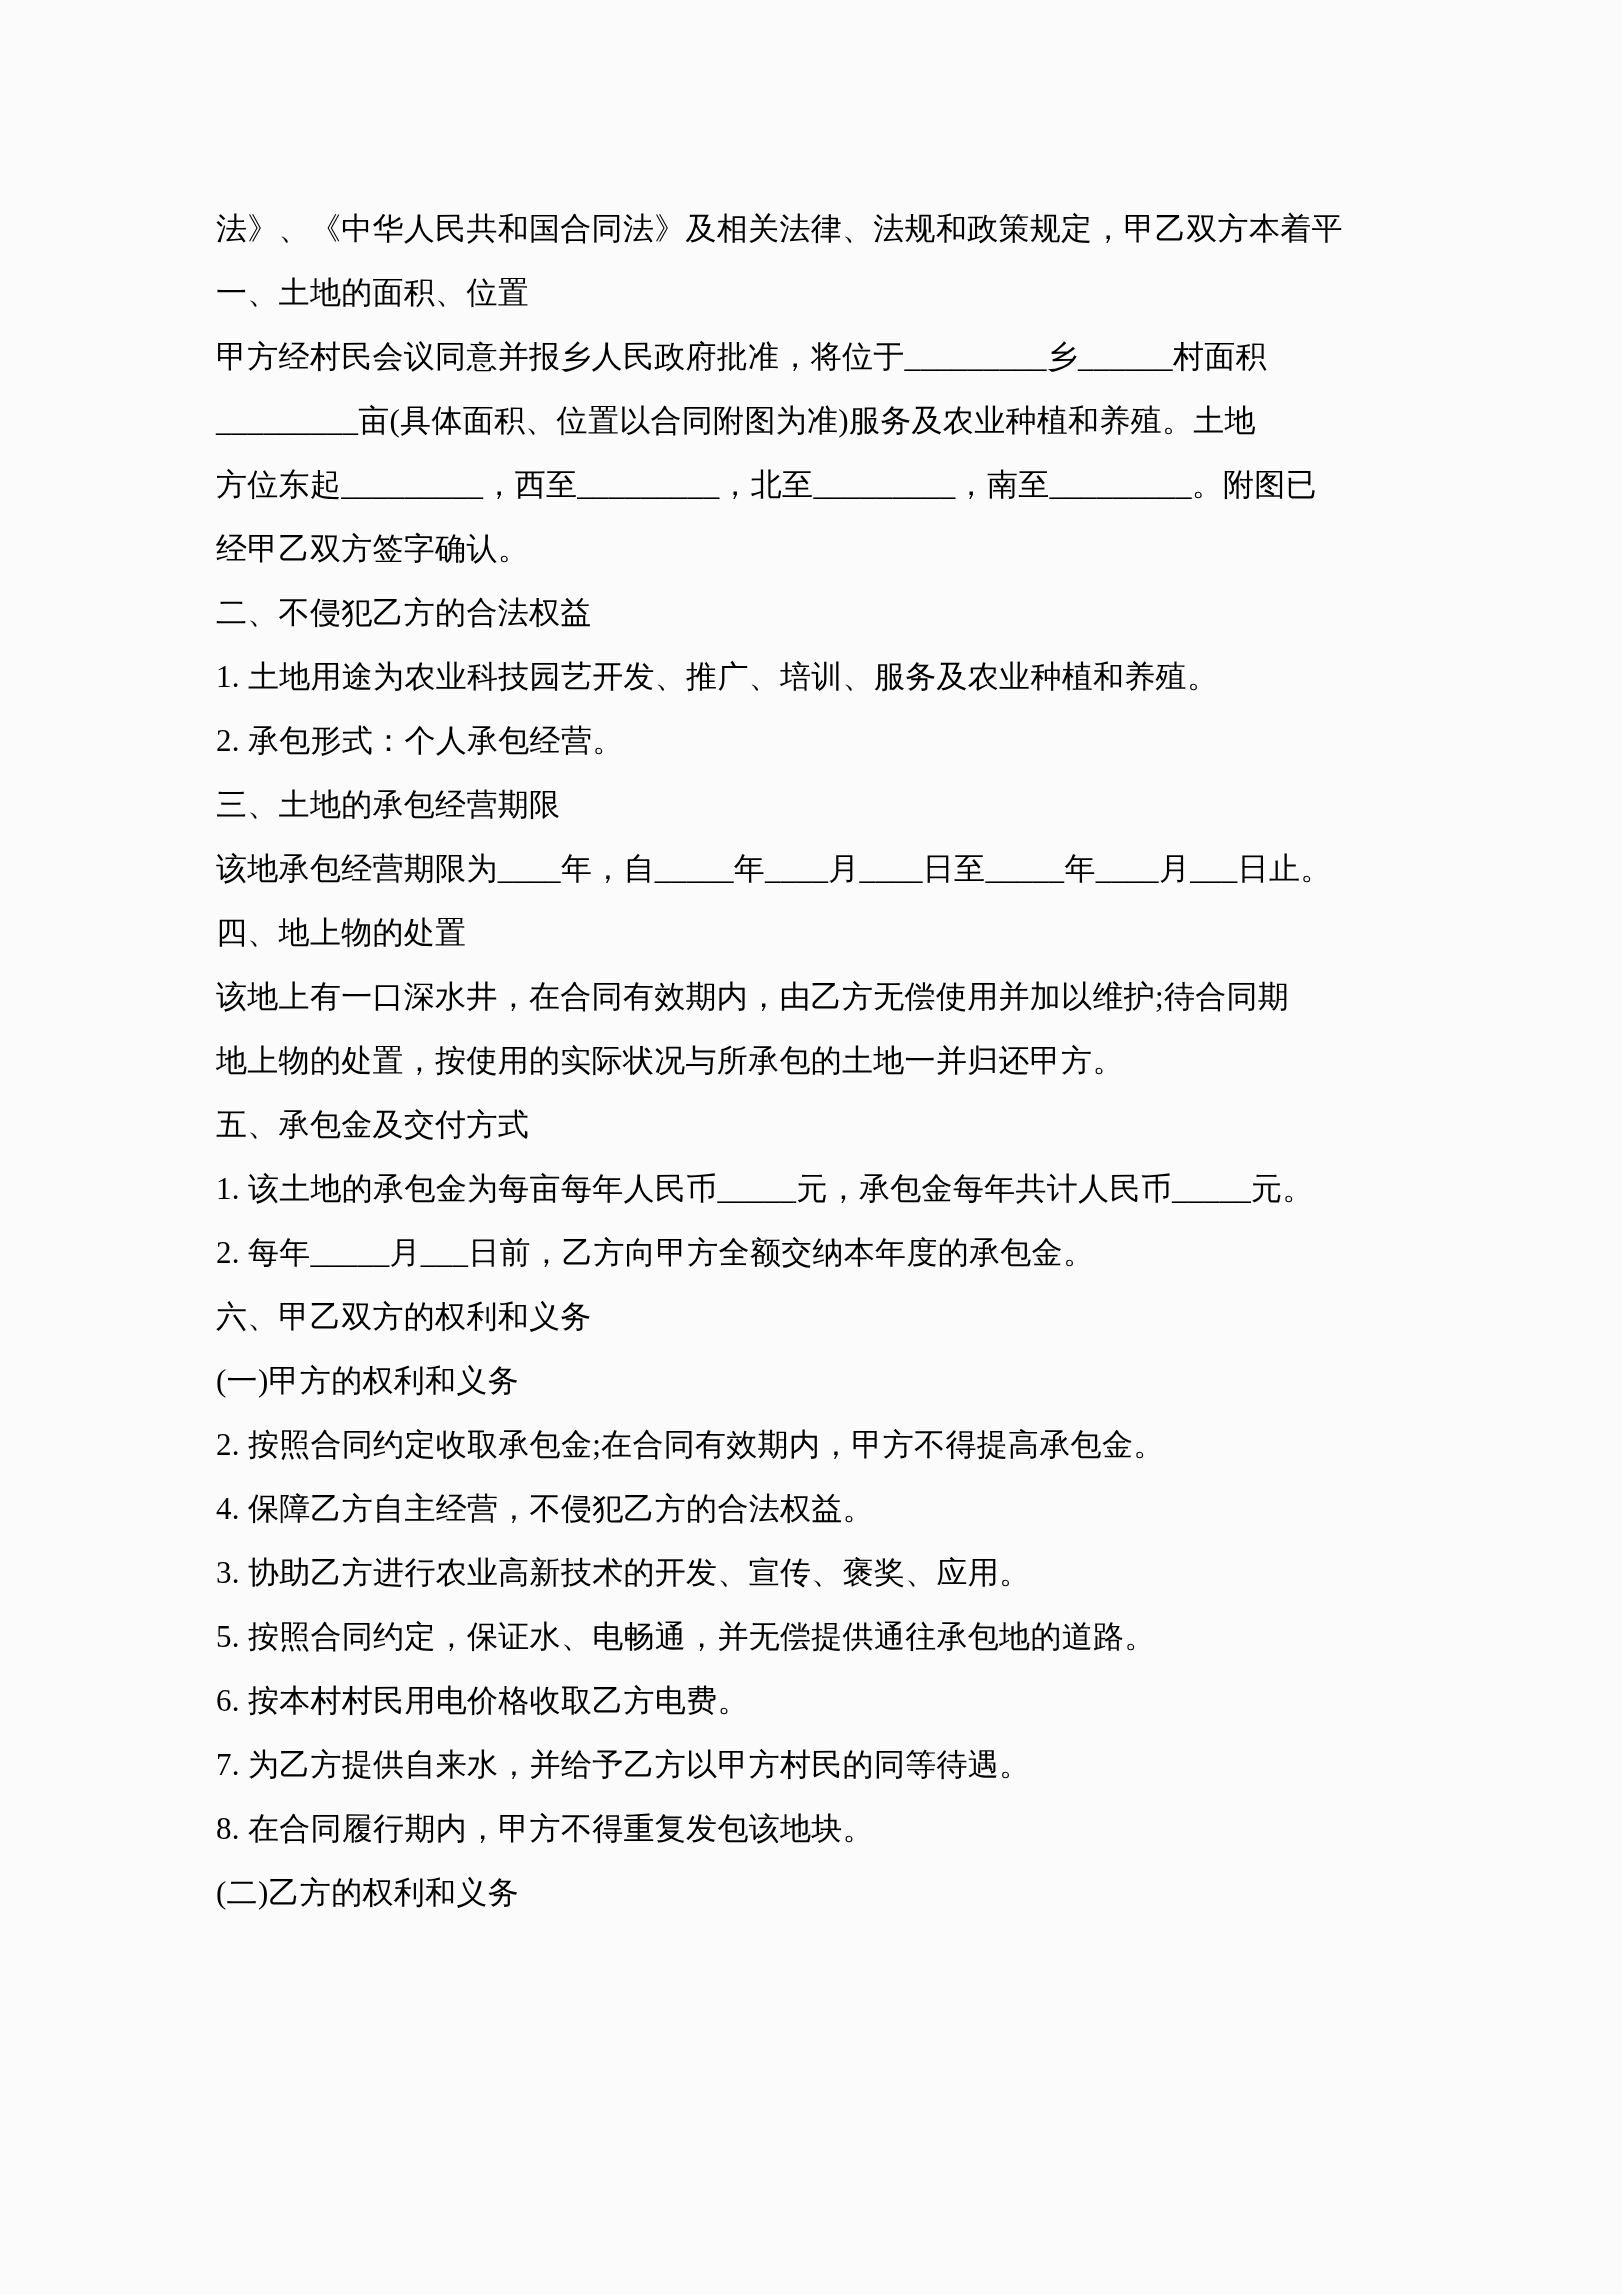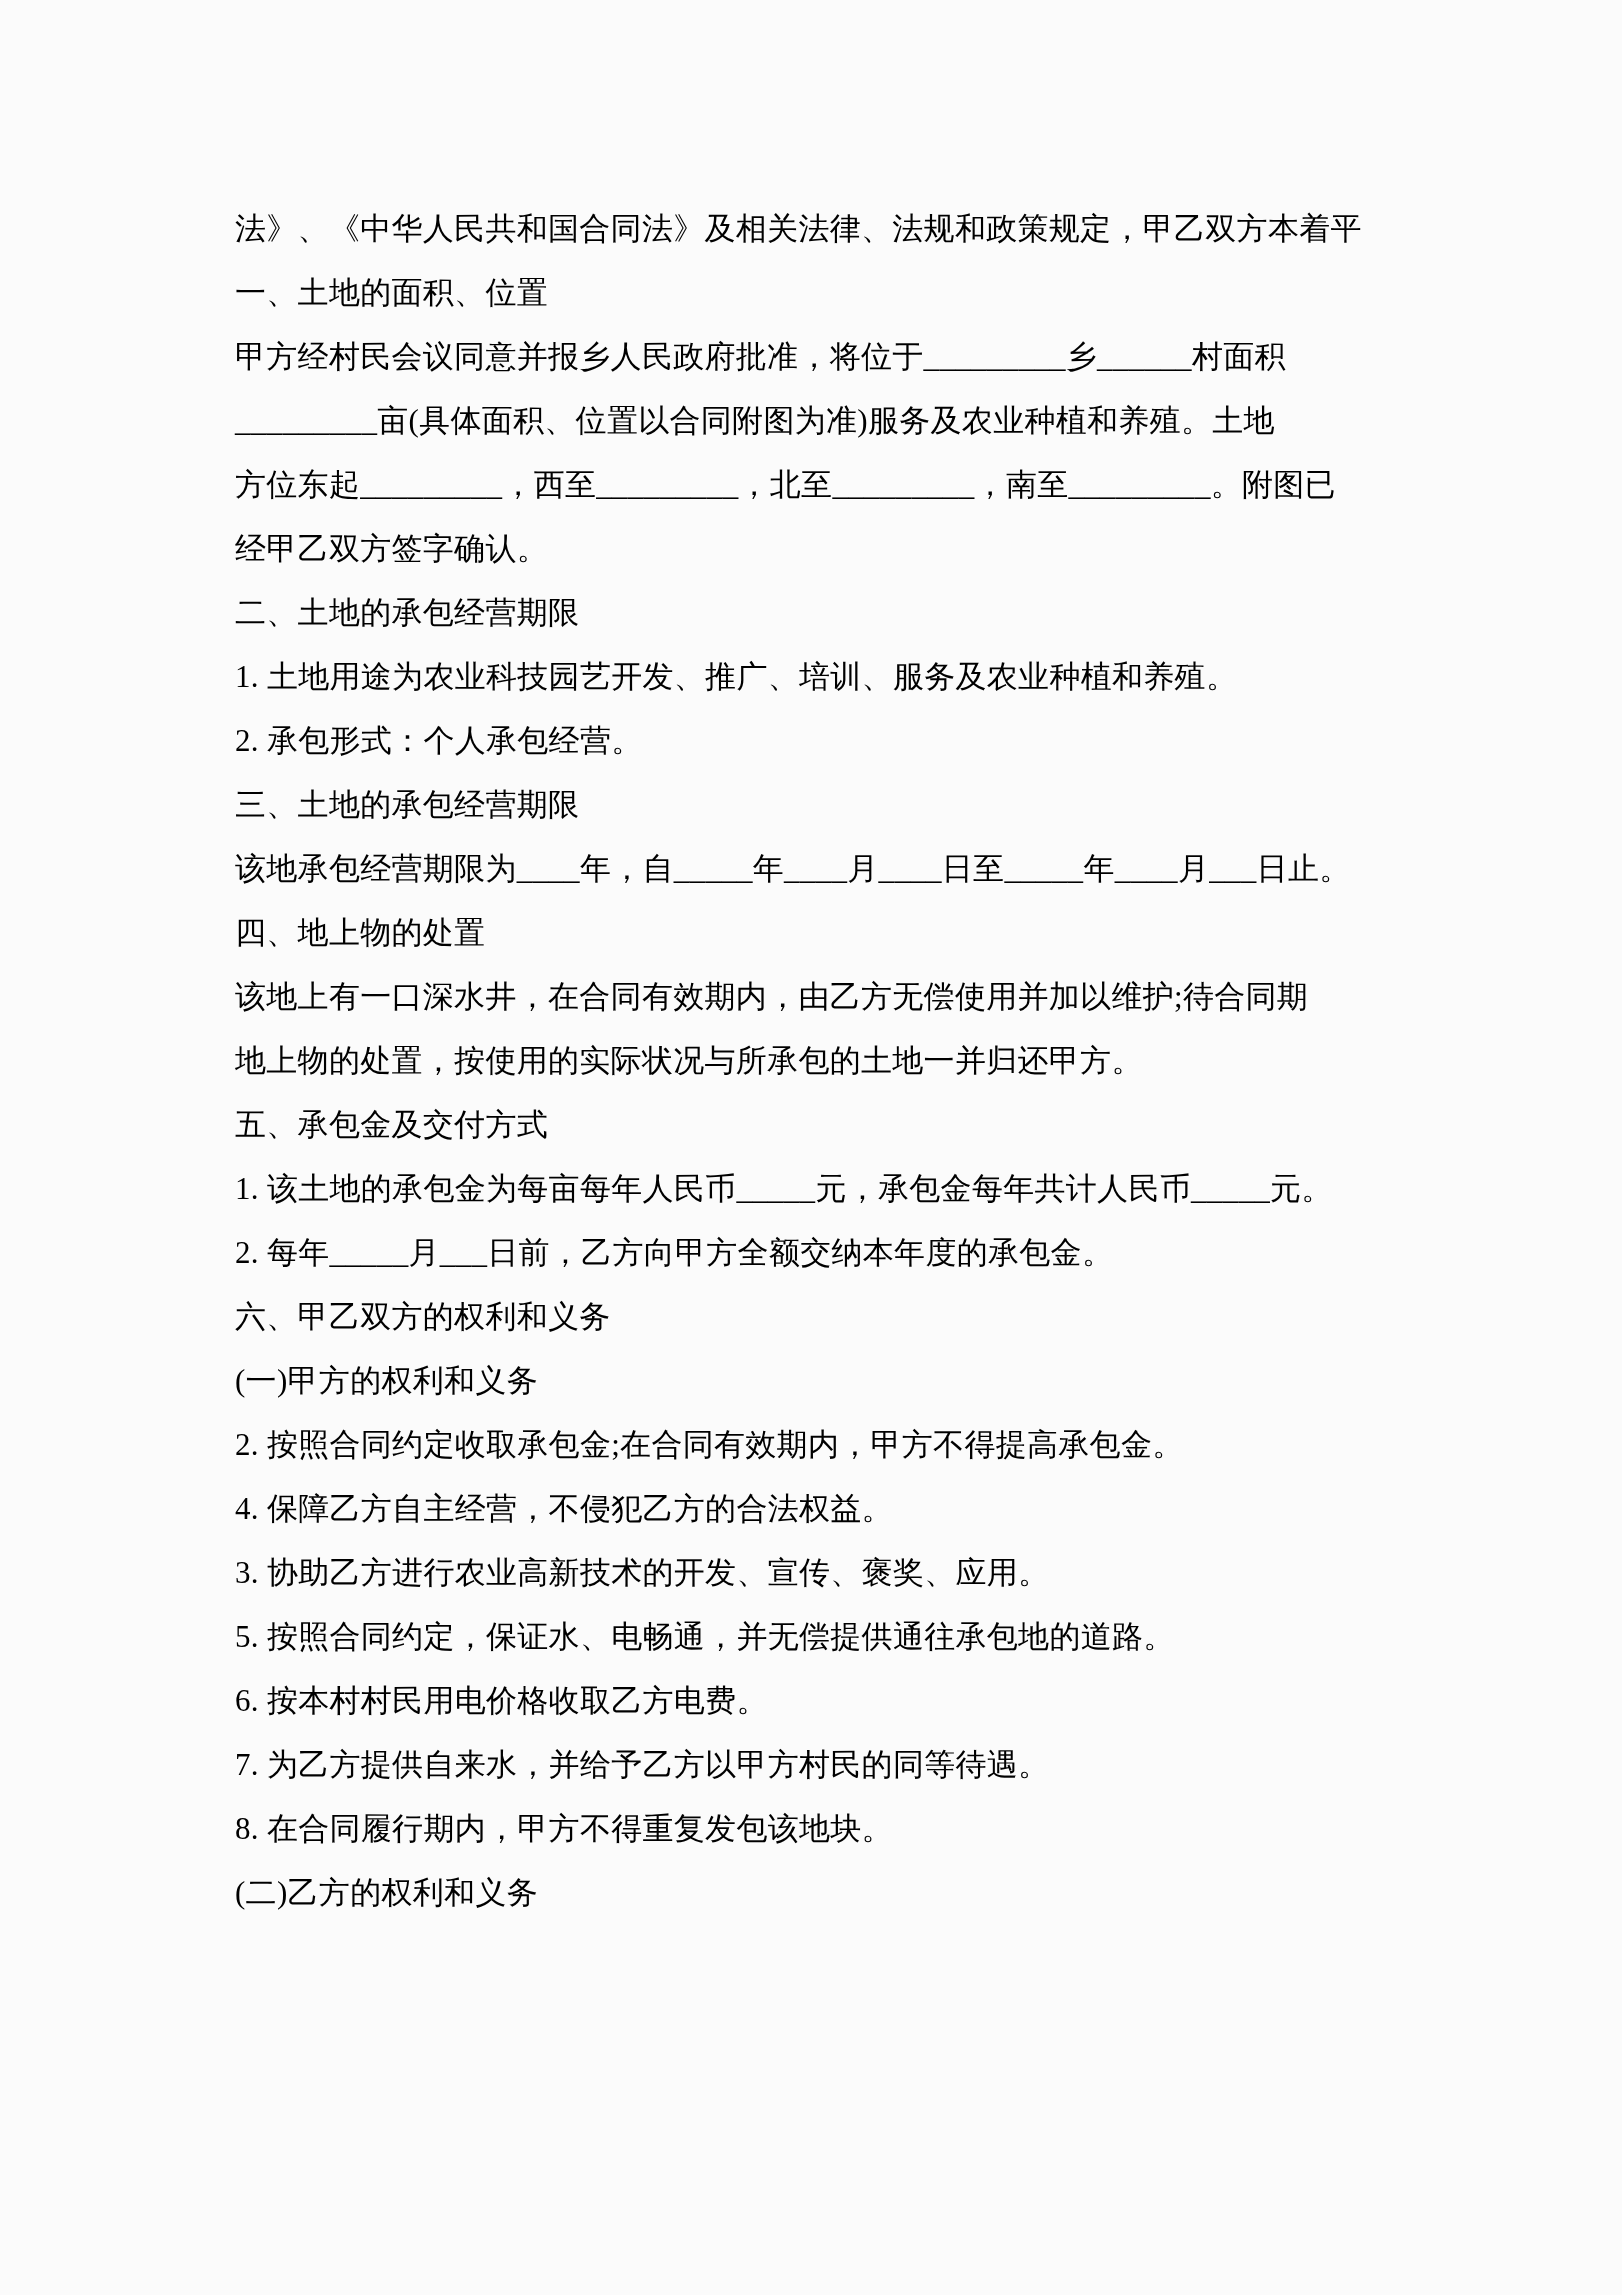--- a/index.html
+++ b/index.html
@@ -13,21 +13,21 @@
   }
   .page {
     position: relative;
     width: 1623px;
     height: 2295px;
     background: #fbfbfb;
     overflow: hidden;
   }
   .content {
     position: absolute;
-    left: 235px;
+    left: 216px;
     top: 197px;
     width: 1178px;
   }
   .line {
     height: 64px;
     line-height: 64px;
     font-size: 31px;
     font-family: "Liberation Serif", "DejaVu Serif", serif;
     color: #000000;
     white-space: pre;
@@ -38,21 +38,21 @@
 <body>
 
 <div class="page">
   <div class="content">
     <div class="line">法》、《中华人民共和国合同法》及相关法律、法规和政策规定，甲乙双方本着平</div>
     <div class="line">一、土地的面积、位置</div>
     <div class="line">甲方经村民会议同意并报乡人民政府批准，将位于_________乡______村面积</div>
     <div class="line">_________亩(具体面积、位置以合同附图为准)服务及农业种植和养殖。土地</div>
     <div class="line">方位东起_________，西至_________，北至_________，南至_________。附图已</div>
     <div class="line">经甲乙双方签字确认。</div>
-    <div class="line">二、土地的承包经营期限</div>
+    <div class="line">二、不侵犯乙方的合法权益</div>
     <div class="line">1. 土地用途为农业科技园艺开发、推广、培训、服务及农业种植和养殖。</div>
     <div class="line">2. 承包形式：个人承包经营。</div>
     <div class="line">三、土地的承包经营期限</div>
     <div class="line">该地承包经营期限为____年，自_____年____月____日至_____年____月___日止。</div>
     <div class="line">四、地上物的处置</div>
     <div class="line">该地上有一口深水井，在合同有效期内，由乙方无偿使用并加以维护;待合同期</div>
     <div class="line">地上物的处置，按使用的实际状况与所承包的土地一并归还甲方。</div>
     <div class="line">五、承包金及交付方式</div>
     <div class="line">1. 该土地的承包金为每亩每年人民币_____元，承包金每年共计人民币_____元。</div>
     <div class="line">2. 每年_____月___日前，乙方向甲方全额交纳本年度的承包金。</div>

